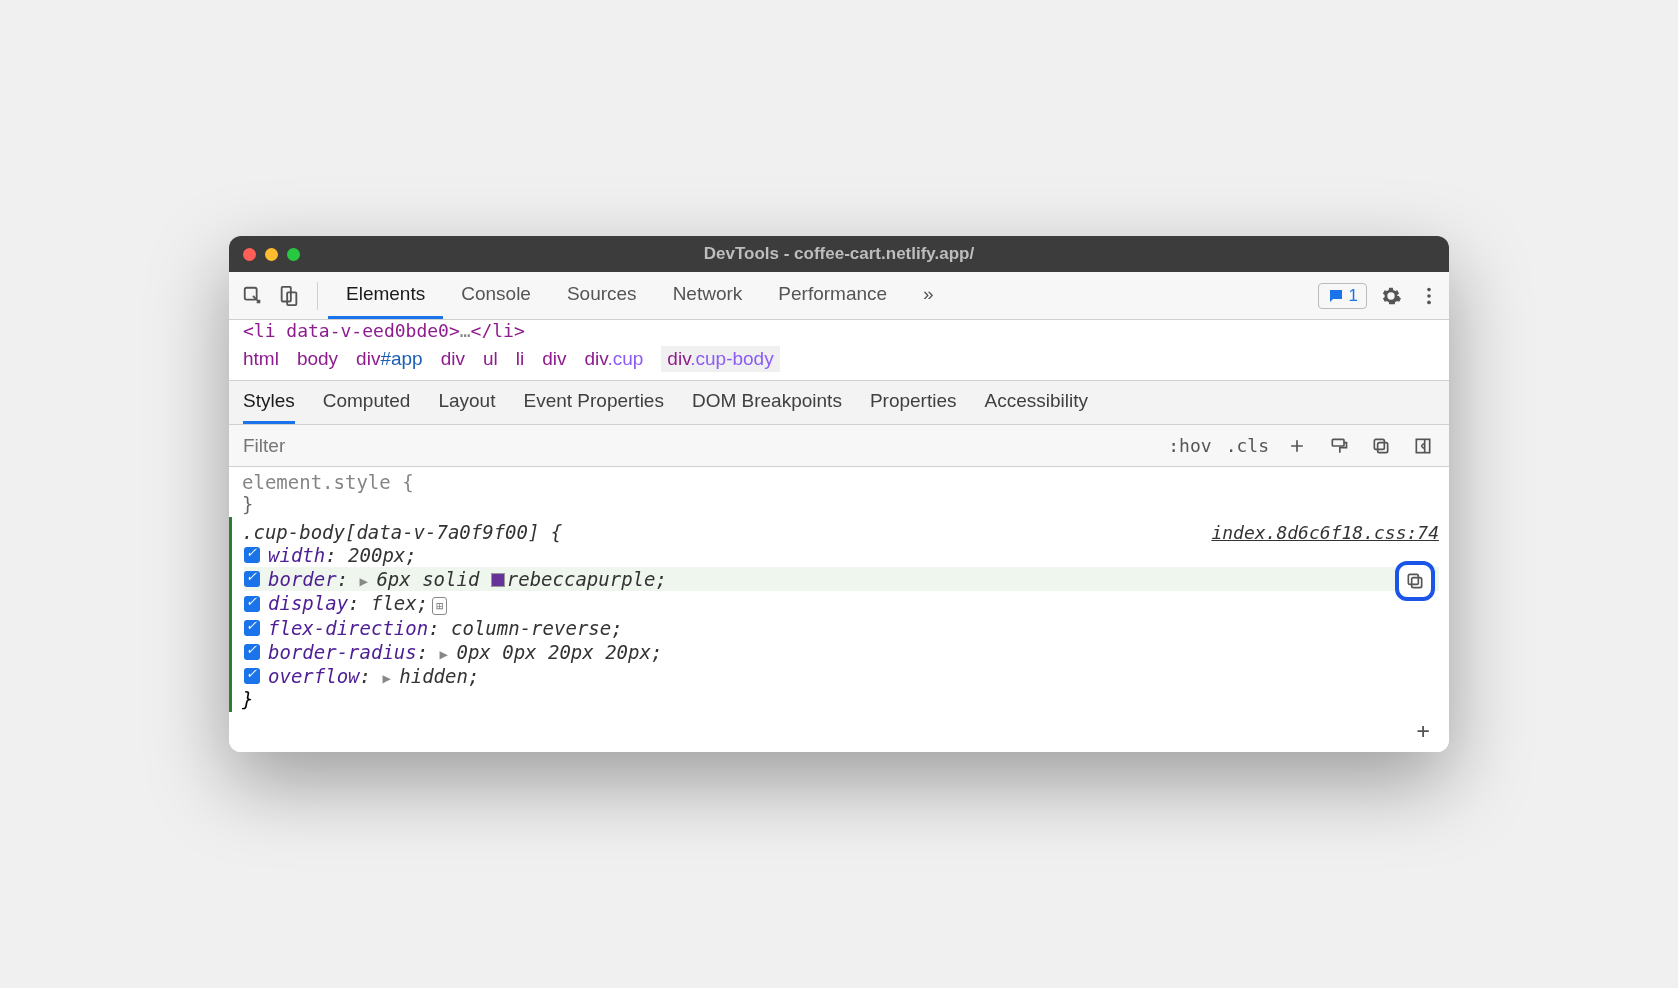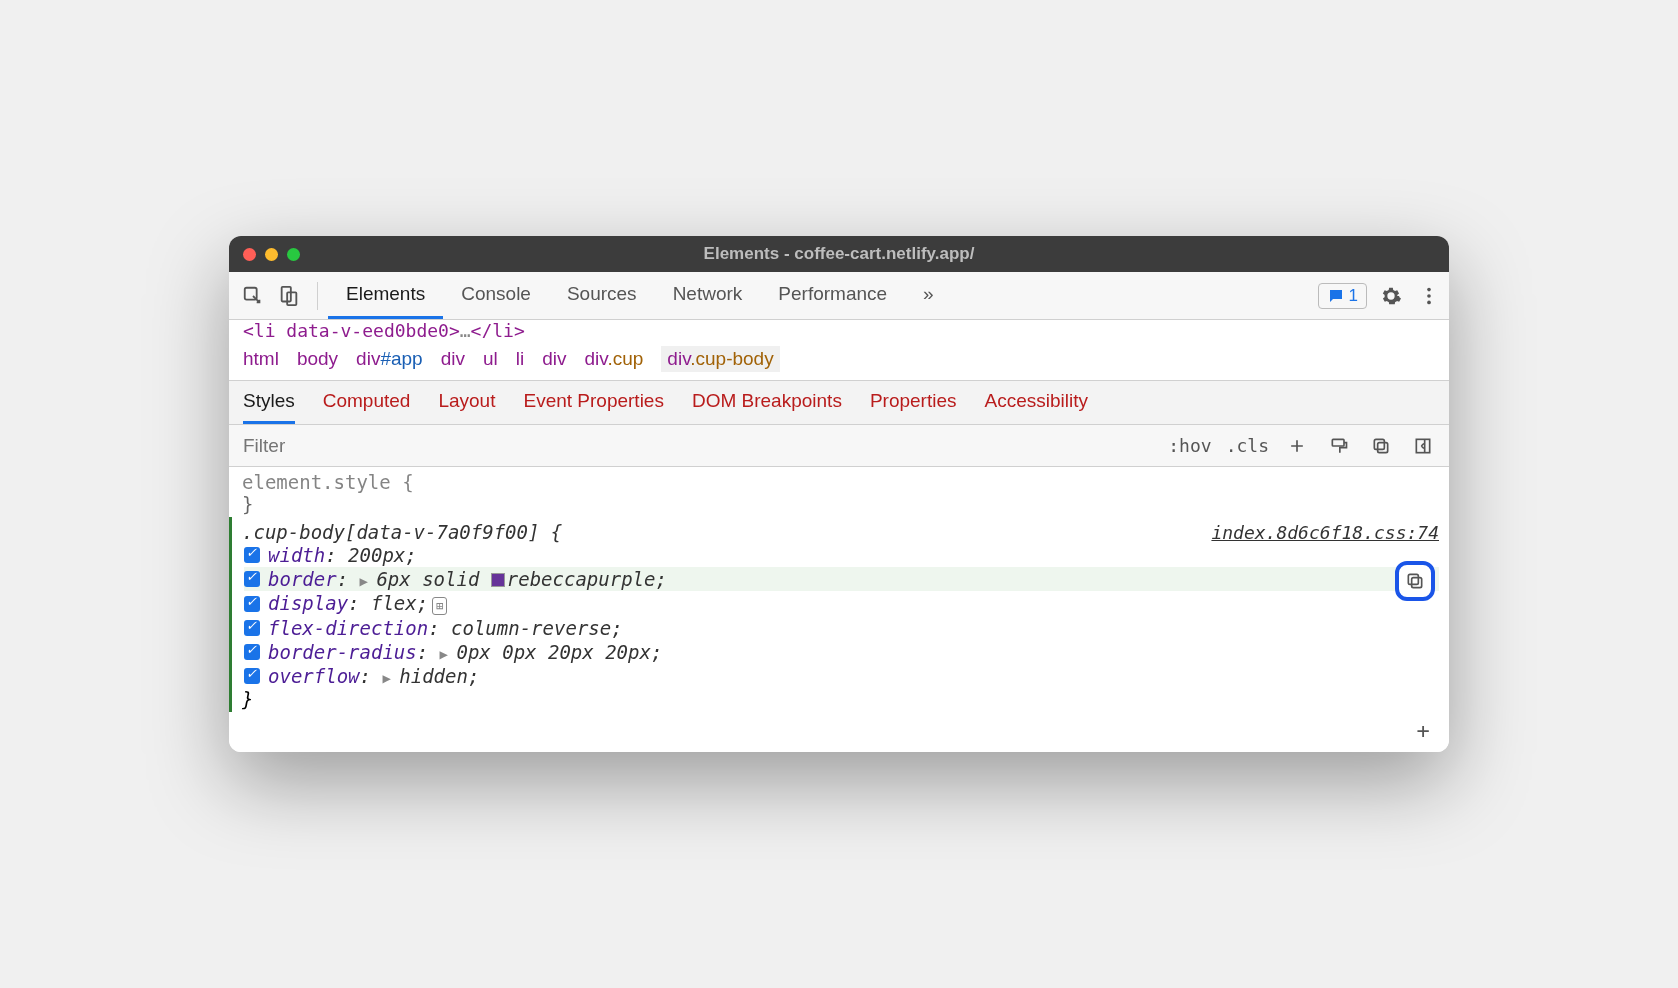--- a/index.html
+++ b/index.html
@@ -101,35 +101,35 @@
     display: flex;
     align-items: center;
     gap: 18px;
     padding: 8px 14px;
     font-size: 19px;
     background: #fff;
     border-bottom: 1px solid #d0d0d0;
   }
   .crumb { color: #8e1c8e; cursor: pointer; }
   .crumb .id { color: #1a5fb4; }
-  .crumb .cls { color: #a16207; }
+  .crumb .cls { color: #8b5cf6; }
   .crumb.sel { background: #f0f0f0; padding: 2px 6px; }
   .subtabs {
     display: flex;
     gap: 28px;
     padding: 0 14px;
     height: 44px;
     border-bottom: 1px solid #d0d0d0;
     background: #f3f3f3;
   }
   .subtab {
     display: flex;
     align-items: center;
     font-size: 19px;
-    color: #b91c1c;
+    color: #404040;
     cursor: pointer;
     border-bottom: 3px solid transparent;
   }
   .subtab.active {
     color: #1a1a1a;
     border-bottom-color: #1a73e8;
   }
   .filterbar {
     display: flex;
     align-items: center;
@@ -250,21 +250,21 @@
 <body>
 
 <div class="window">
 
   <div class="titlebar">
     <div class="traffic">
       <div class="dot red"></div>
       <div class="dot yellow"></div>
       <div class="dot green"></div>
     </div>
-    <div class="title">Elements - coffee-cart.netlify.app/</div>
+    <div class="title">DevTools - coffee-cart.netlify.app/</div>
   </div>
 
   <div class="maintabs">
     <div class="tool-icon">
       <svg width="22" height="22" viewBox="0 0 24 24" fill="none" stroke="currentColor" stroke-width="2">
           <rect x="3" y="3" width="13" height="13" rx="2"></rect>
           <path d="M12 12 l7 7 M16 19 l3 0 l0 -3"></path>
         </svg>
     </div>
     <div class="tool-icon">

